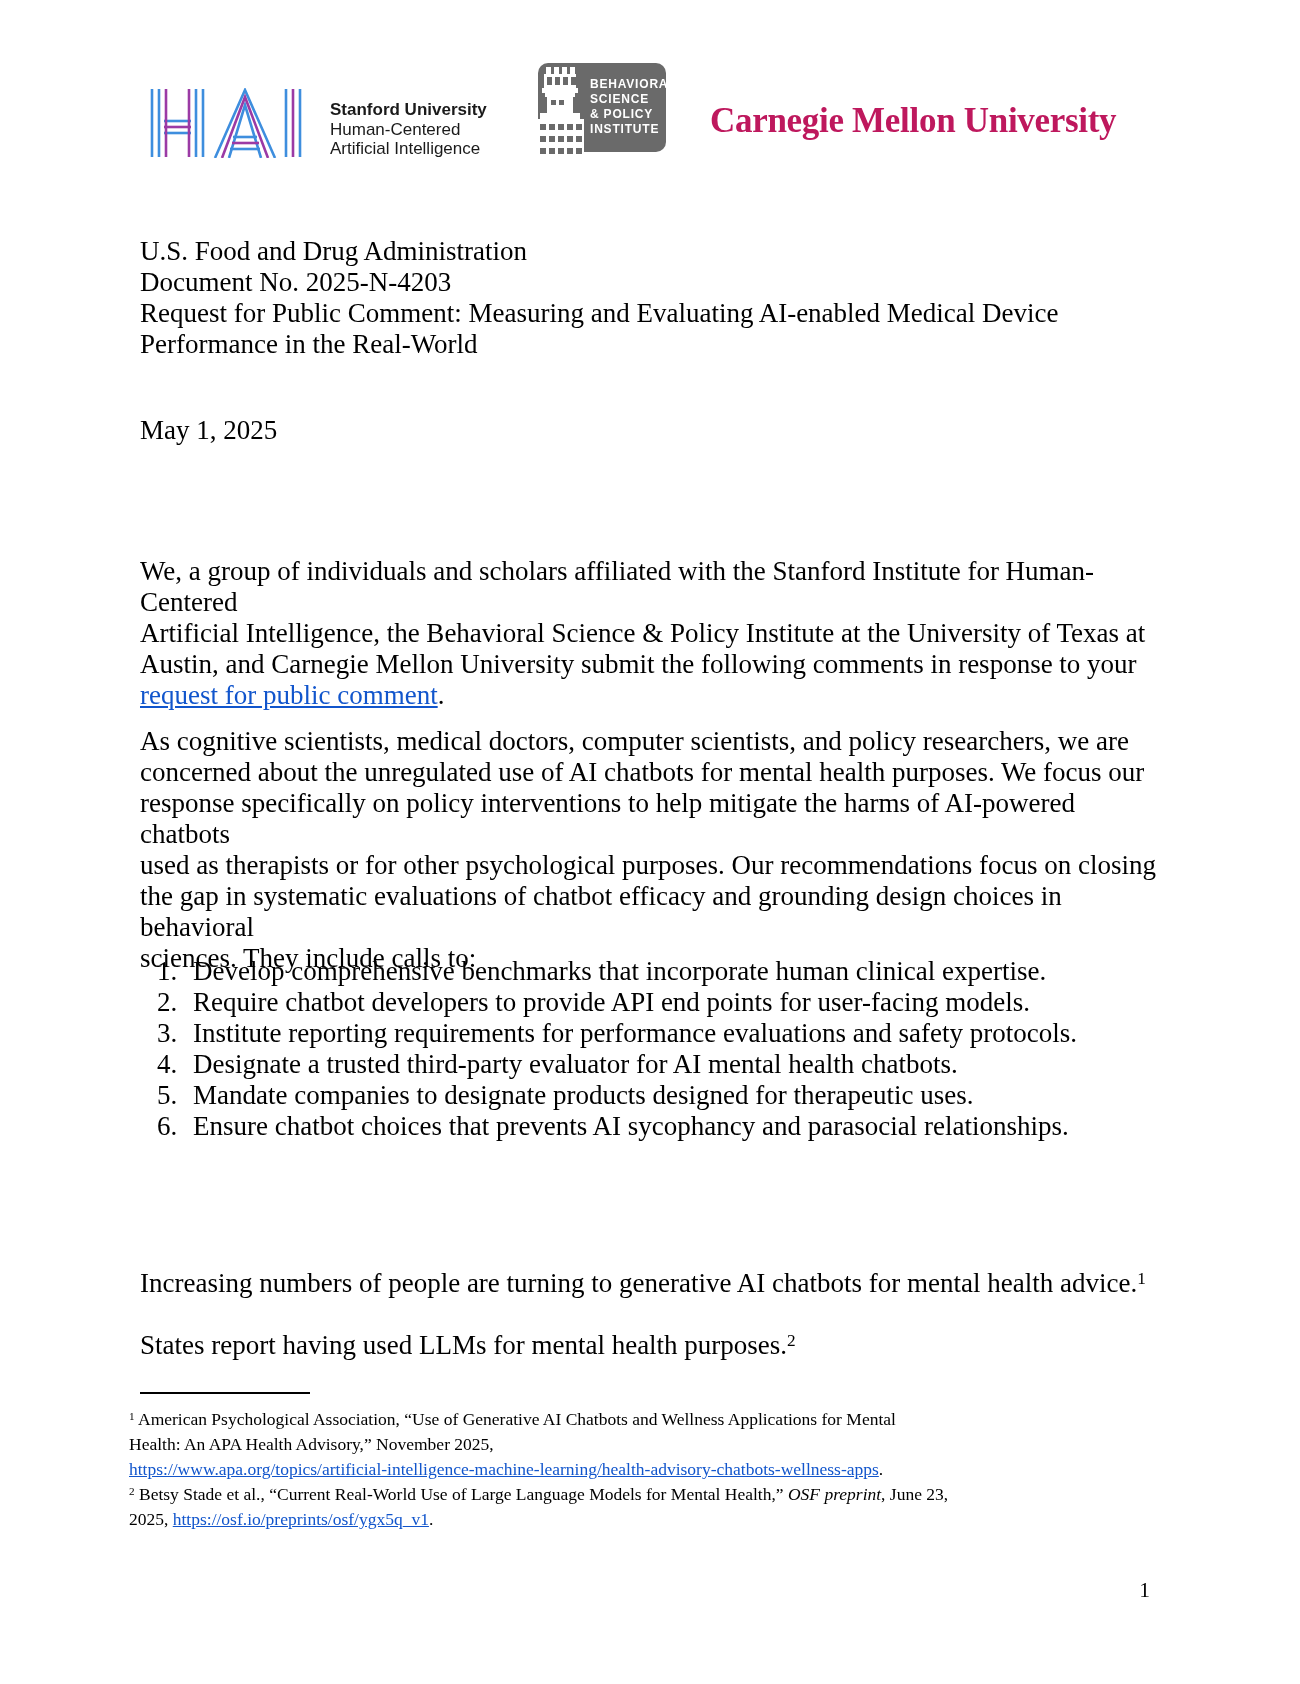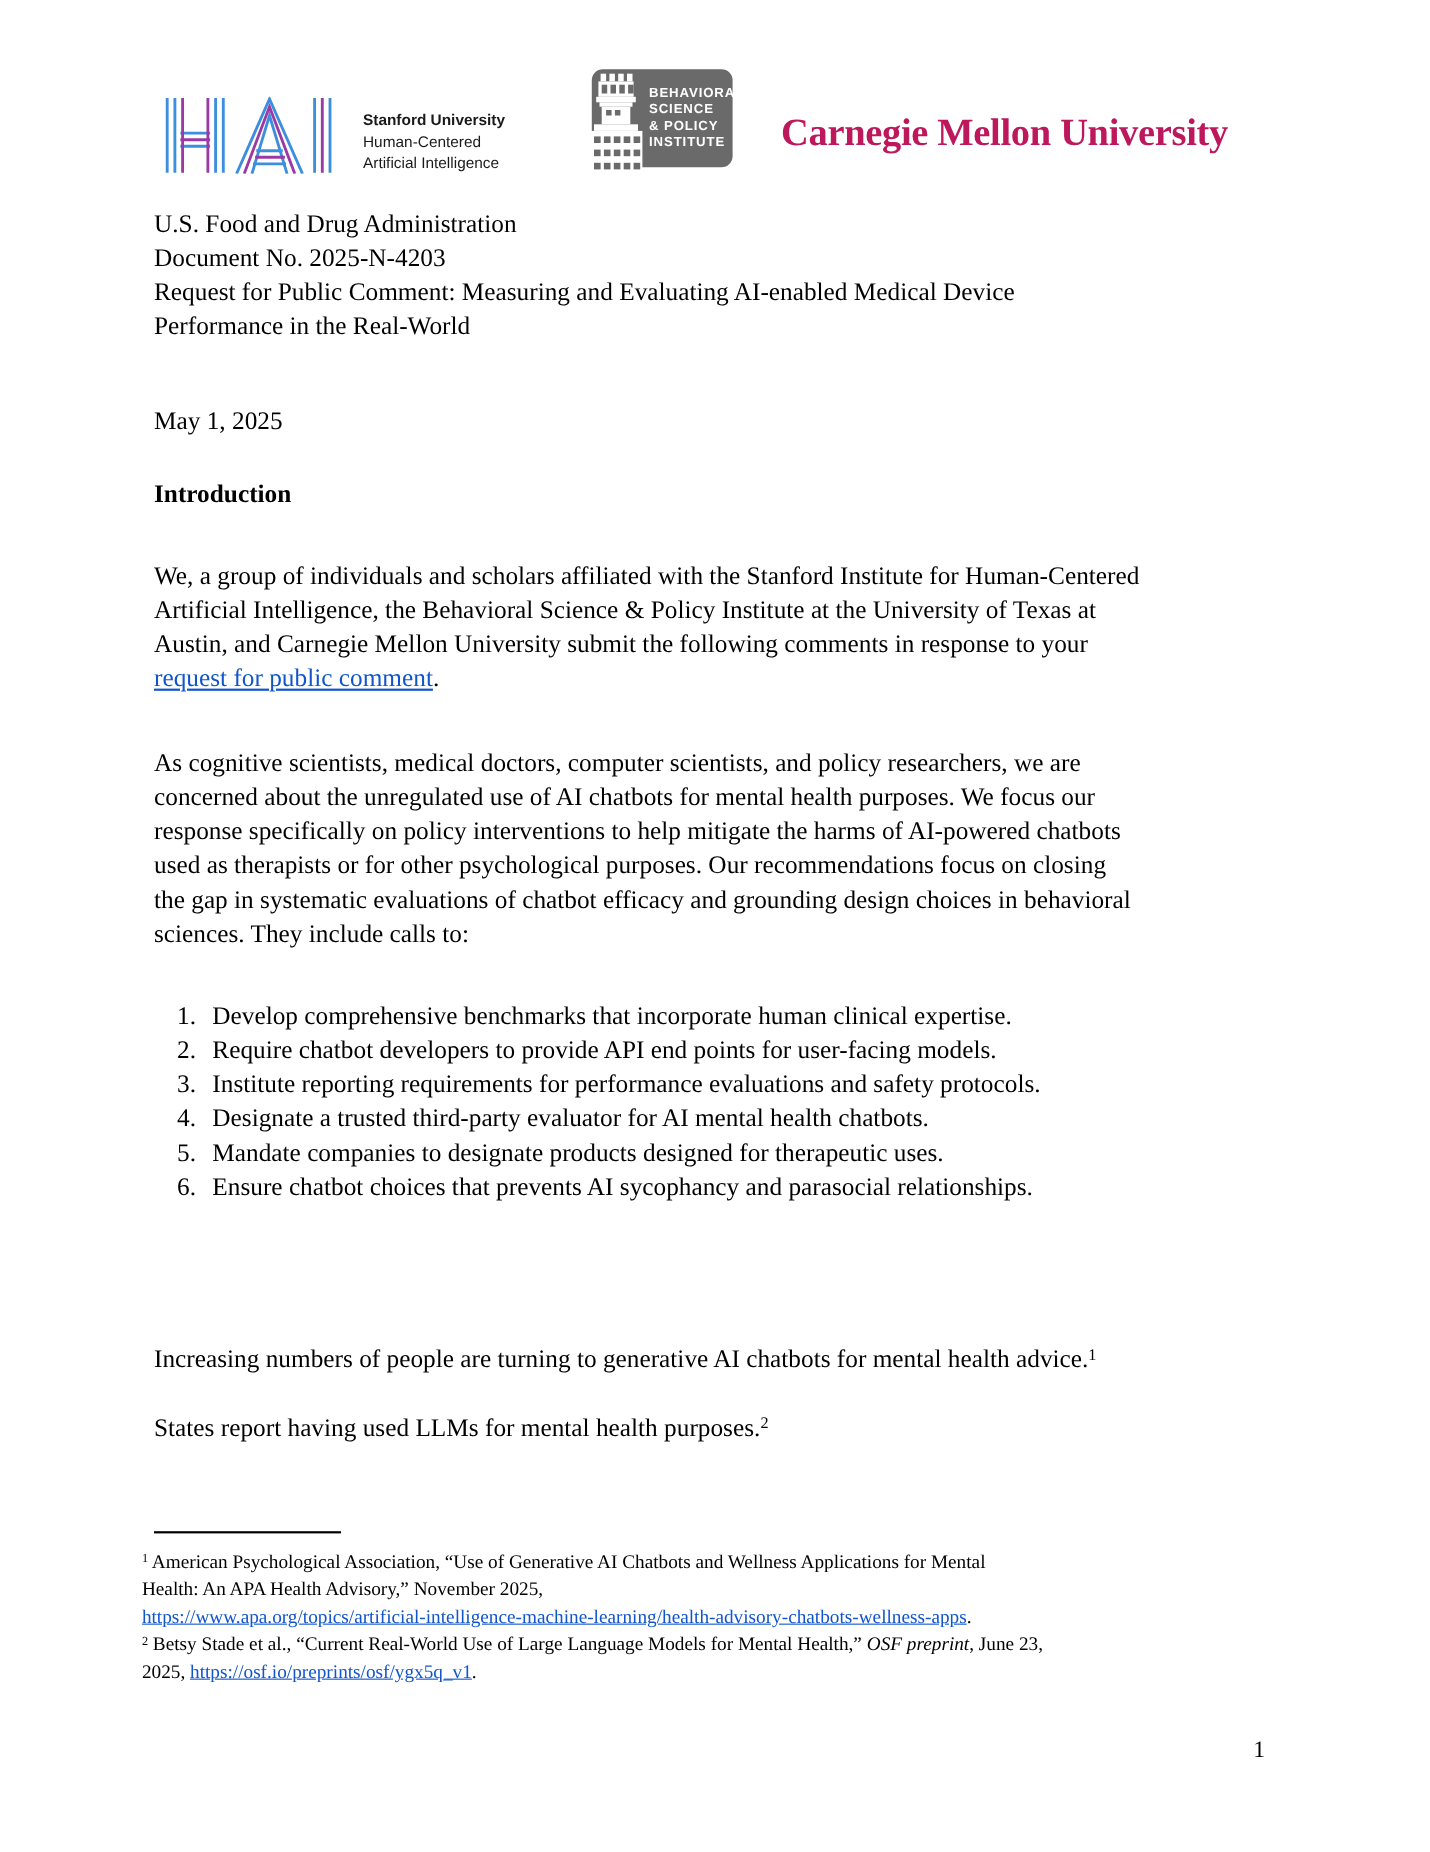--- a/index.html
+++ b/index.html
@@ -5,32 +5,32 @@
   * { margin:0; padding:0; box-sizing:border-box; }
   html,body { background:#ffffff; }
   .page {
     position:relative; width:1300px; height:1684px; background:#ffffff;
     font-family:"Liberation Serif", serif; color:#000; overflow:hidden;
   }
   
   .header { position:absolute; left:0; top:0; width:1300px; height:185px; }
   .hai-mark { position:absolute; left:148px; top:88px; }
   .hai-text { position:absolute; left:330px; top:100px;
-    font-family:"Liberation Sans", sans-serif; font-size:14px; line-height:19.5px; color:#1a1a1a; }
+    font-family:"Liberation Sans", sans-serif; font-size:17px; line-height:19.5px; color:#1a1a1a; }
   .hai-text .b { font-weight:bold; }
   .bspi { position:absolute; left:528px; top:62px; width:140px; height:100px; }
   .bspi svg { position:absolute; left:0; top:0; }
   .bspi-text { position:absolute; left:62px; top:15px; color:#ffffff;
     font-family:"Liberation Sans", sans-serif; font-weight:bold; font-size:12px;
     line-height:15px; letter-spacing:0.8px; white-space:pre-line; }
   .cmu { position:absolute; left:710px; top:101px;
     font-family:"Liberation Serif", serif; font-weight:bold; font-size:35px;
     letter-spacing:-0.3px; white-space:nowrap; }
   
-  .blk { position:absolute; left:140px; width:1030px; font-size:23px; line-height:31px; }
+  .blk { position:absolute; left:140px; width:1030px; font-size:27px; line-height:31px;margin-top:48px; }
   .pre { white-space:pre-line; }
   .bold { font-weight:bold; }
   a.lnk { color:var(--link,#1155cc); text-decoration:underline; cursor:pointer; }
   sup { font-size:64%; position:relative; top:-0.45em; vertical-align:baseline; line-height:0; }
   ol.recs { list-style:decimal outside; padding-left:44px; }
   ol.recs li { padding-left:9px; line-height:31px; }
   .fnsep { position:absolute; left:140px; top:1392px; width:170px; height:2px; background:#000; }
   .fn { position:absolute; left:129px; width:1090px; font-size:17.5px; line-height:25px; }
   .pageno { position:absolute; left:950px; top:1575px; width:200px; text-align:right;
     font-size:21.5px; line-height:31px; }
@@ -138,21 +138,20 @@
     <div class="cmu" id="cmu" style="color: #be185d;">Carnegie Mellon University</div>
   </div>
 
   <div class="blk pre" style="top:188px;">U.S. Food and Drug Administration
 Document No. 2025-N-4203
 Request for Public Comment: Measuring and Evaluating AI-enabled Medical Device
 Performance in the Real-World</div>
 
   <div class="blk" style="top:367px;">May 1, 2025</div>
 
-  <div class="blk bold" style="top:433px;">Introduction</div>
 
   <div class="blk" style="top:508px;"><span>We, a group of individuals and scholars affiliated with the Stanford Institute for Human-Centered</span><br><span>Artificial Intelligence, the Behavioral Science &amp; Policy Institute at the University of Texas at</span><br><span>Austin, and Carnegie Mellon University submit the following comments in response to your</span><br><a href="#" class="lnk">request for public comment</a><span>.</span></div>
 
   <div class="blk pre" style="top:678px;">As cognitive scientists, medical doctors, computer scientists, and policy researchers, we are
 concerned about the unregulated use of AI chatbots for mental health purposes. We focus our
 response specifically on policy interventions to help mitigate the harms of AI-powered chatbots
 used as therapists or for other psychological purposes. Our recommendations focus on closing
 the gap in systematic evaluations of chatbot efficacy and grounding design choices in behavioral
 sciences. They include calls to:</div>
 

